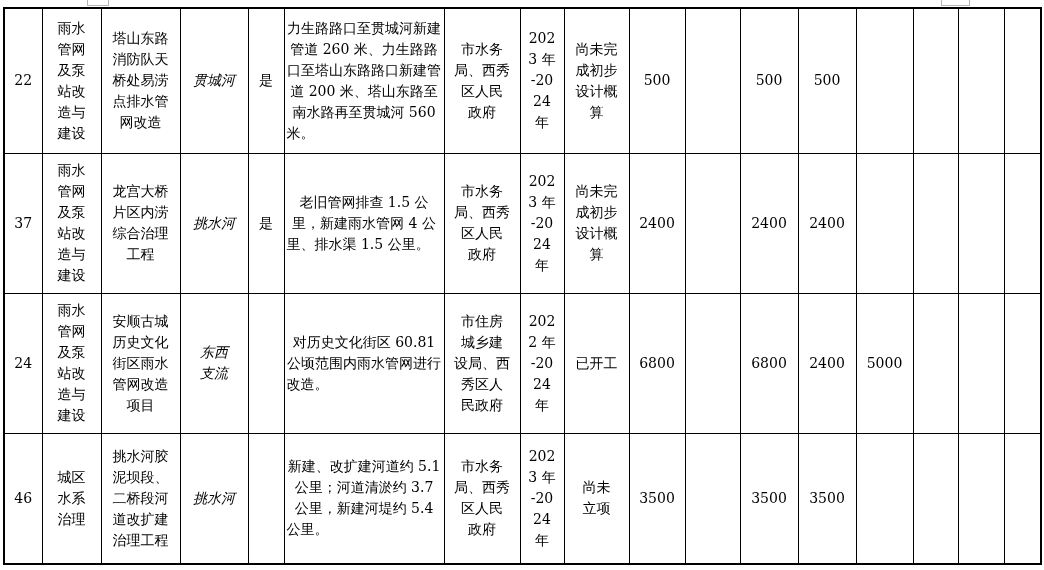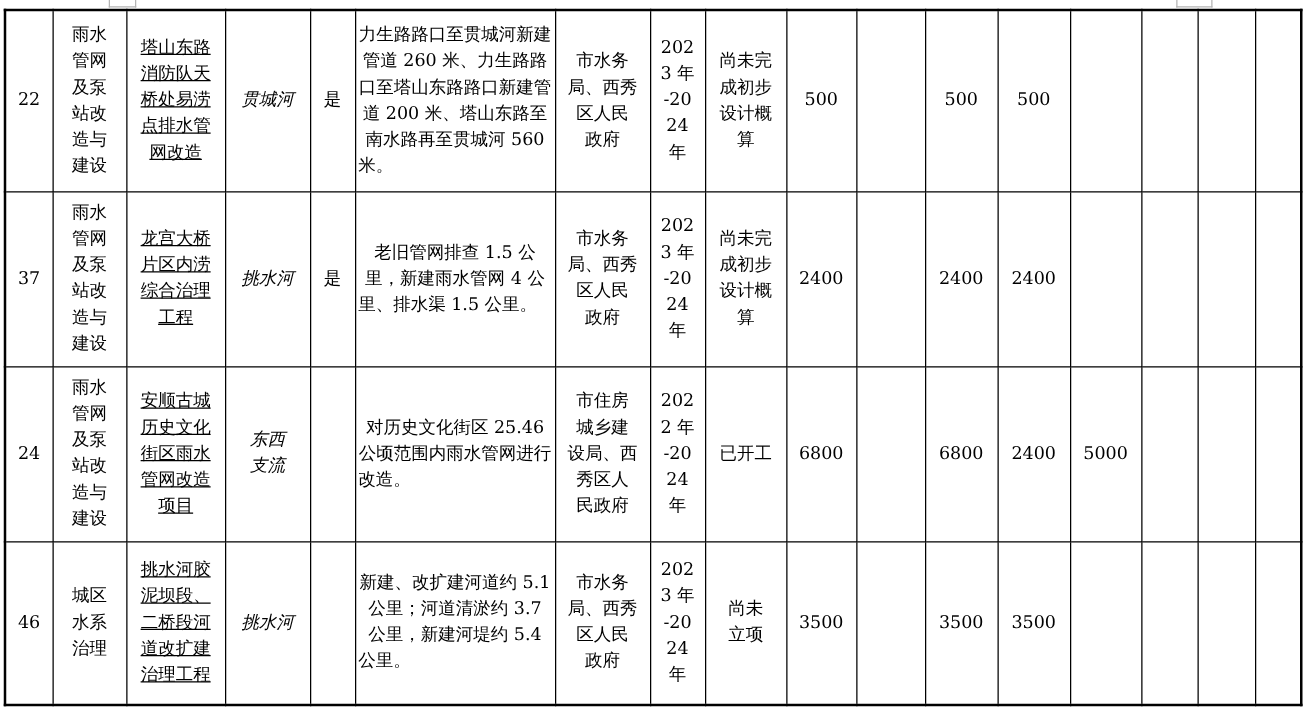--- a/index.html
+++ b/index.html
@@ -20,21 +20,21 @@
     text-align:center;vertical-align:middle;
     padding:0 2px;overflow:hidden;
     word-break:break-all;
   }
   tr.r0{height:145px;}
   tr.r1{height:140px;}
   tr.r2{height:140px;}
   tr.r3{height:131px;}
   .ml{white-space:pre-line;}
   .c-cat{padding:0 9px;font-family:Liberation Serif, serif;}
-  .c-proj{padding:0 5px;text-decoration:underline;}
+  .c-proj{padding:0 5px;}
   .c-river{padding:0 7px;font-style:italic;}
   .c-desc{
     text-align:justify;text-align-last:left;
     padding:1px 10px;line-height:20px;word-break:break-all;
   }
   .c-agency{padding:0 9px;margin-left:40px;}
   .c-period{padding:0 6px;}
   .c-status{padding:0 5px;}
   .notch{
     position:absolute;top:0;height:5px;background:#fff;
@@ -154,21 +154,21 @@
 造与
 建设</td>
       <td class="c-proj ml">安顺古城
 历史文化
 街区雨水
 管网改造
 项目</td>
       <td class="c-river ml">东西
 支流</td>
       <td class="c-flag"></td>
-      <td class="c-desc">对历史文化街区 25.46 公顷范围内雨水管网进行改造。</td>
+      <td class="c-desc">对历史文化街区 60.81 公顷范围内雨水管网进行改造。</td>
       <td class="c-agency ml">市住房
 城乡建
 设局、西
 秀区人
 民政府</td>
       <td class="c-period ml">202
 2 年
 -20
 24
 年</td>

